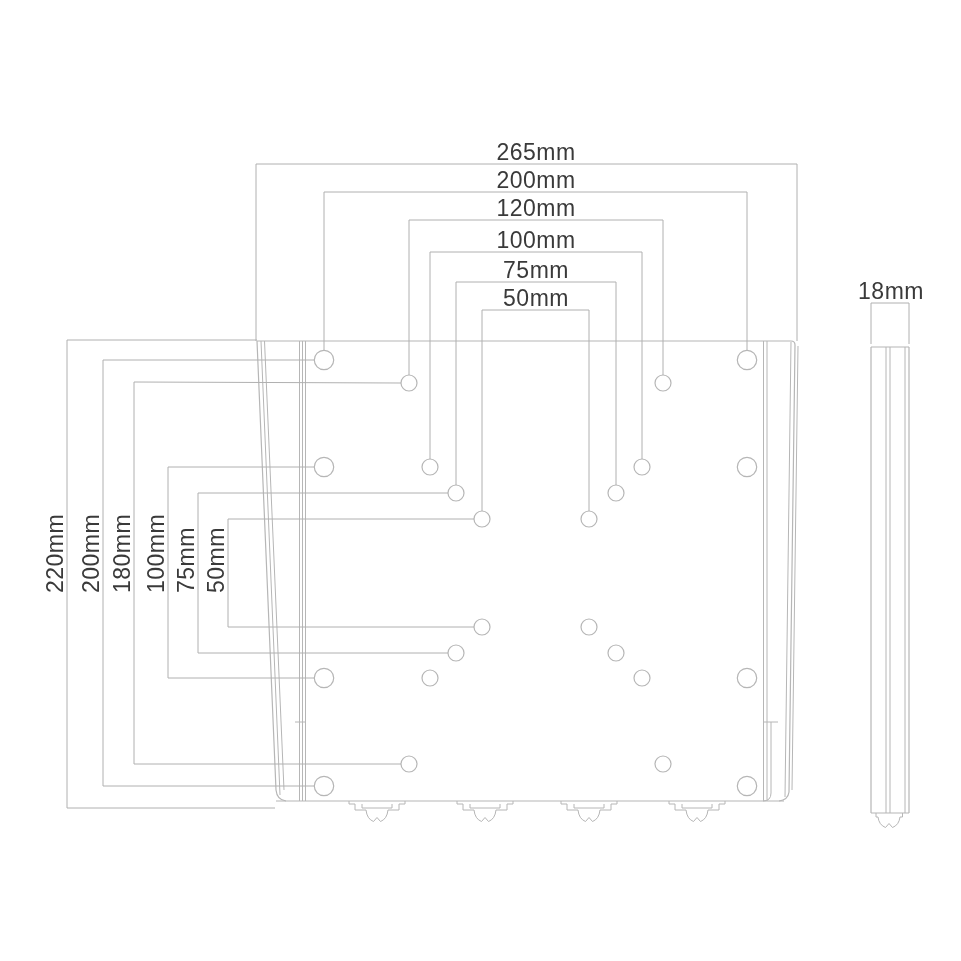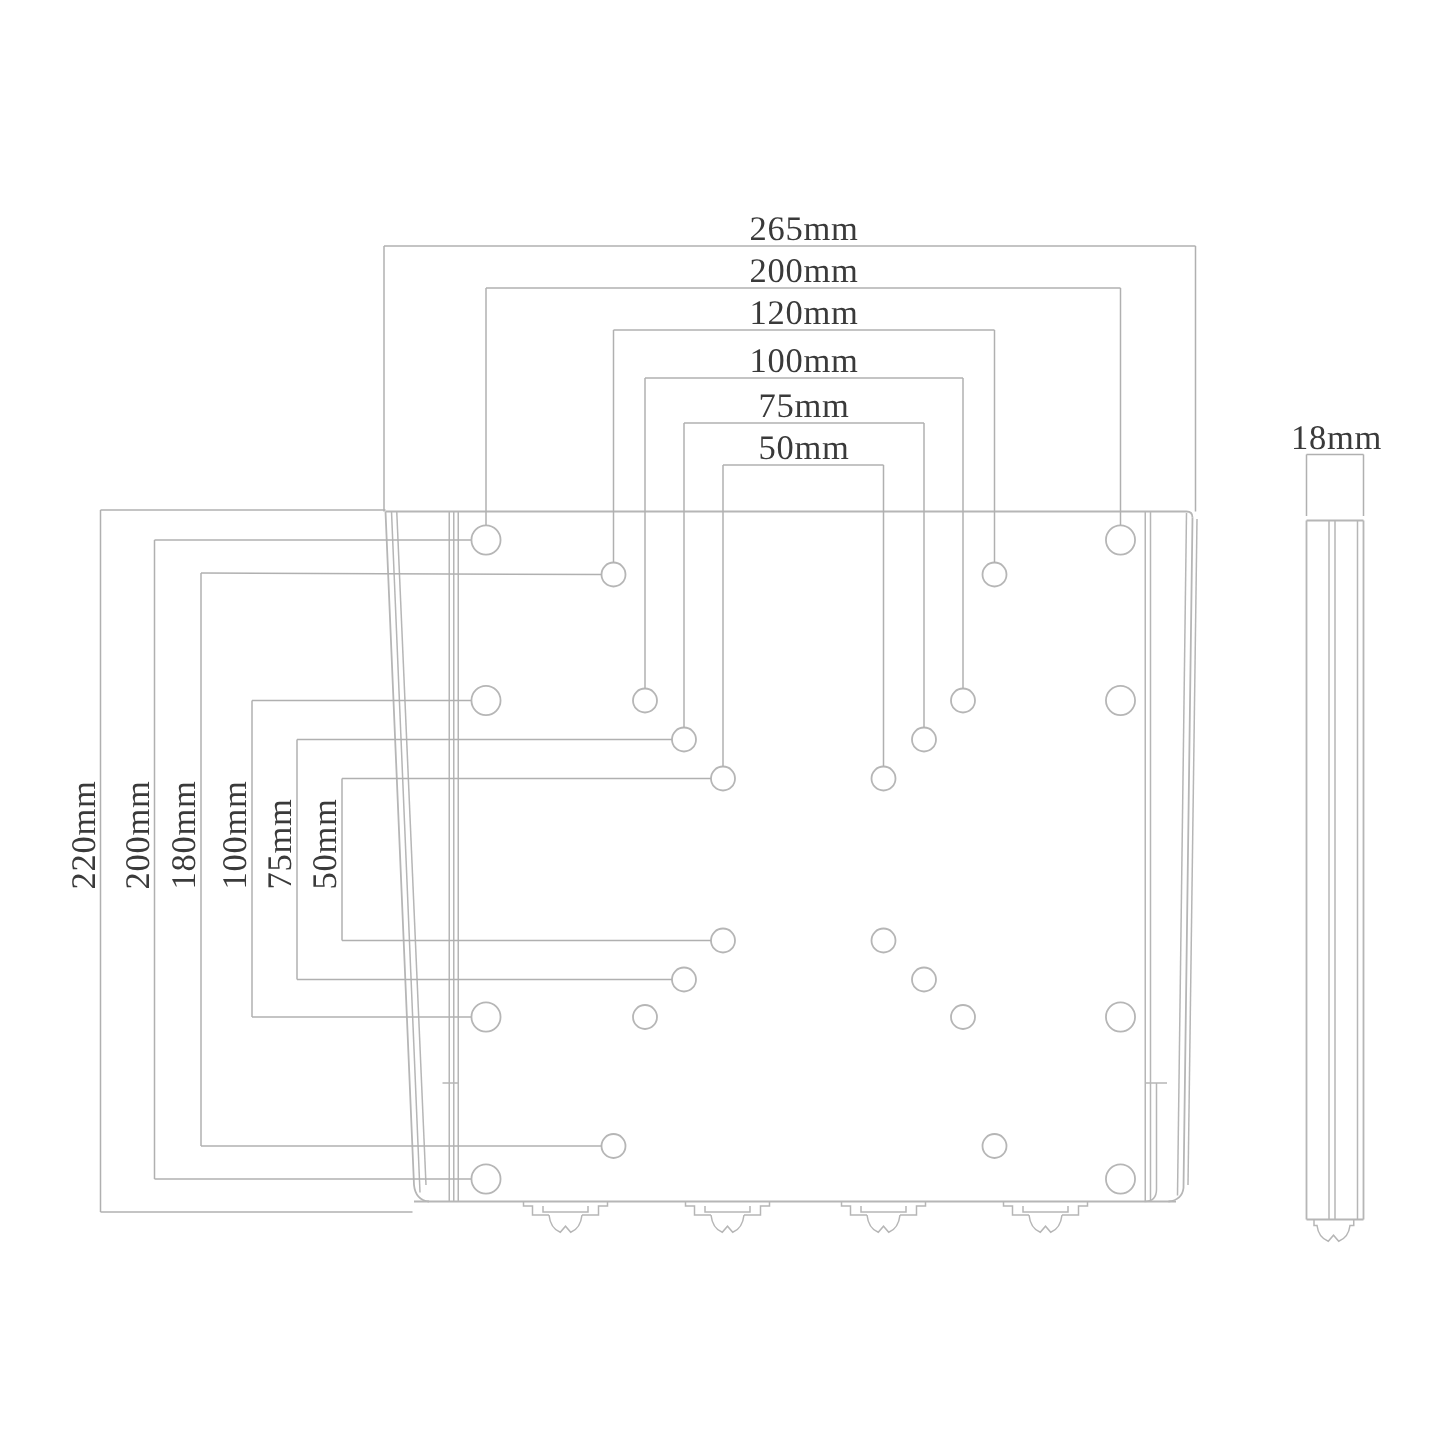--- a/index.html
+++ b/index.html
@@ -1,17 +1,17 @@
 <!DOCTYPE html>
 <html><head>
 <meta charset="utf-8">
 <style>
   html,body{margin:0;padding:0;background:#ffffff;}
   .stage{position:relative;width:961px;height:961px;background:var(--bg,#fff);overflow:hidden;
-         font-family:Liberation Serif, serif;}
+         font-family:Liberation Sans, sans-serif;}
   svg{display:block}
   .part{stroke:var(--line,#b6b6b6);fill:none;stroke-width:1.2;}
   .part-thin{stroke:var(--line,#b6b6b6);fill:none;stroke-width:1;}
   .dim{stroke:var(--dim,#b0b0b0);fill:none;stroke-width:1;}
   .hole{stroke:var(--line,#b6b6b6);fill:#ffffff;stroke-width:1.2;}
   .lbl{fill:var(--text,#3a3a3a);font-size:23px;letter-spacing:0.5px;}
 </style>
 </head>
 <body>
 

